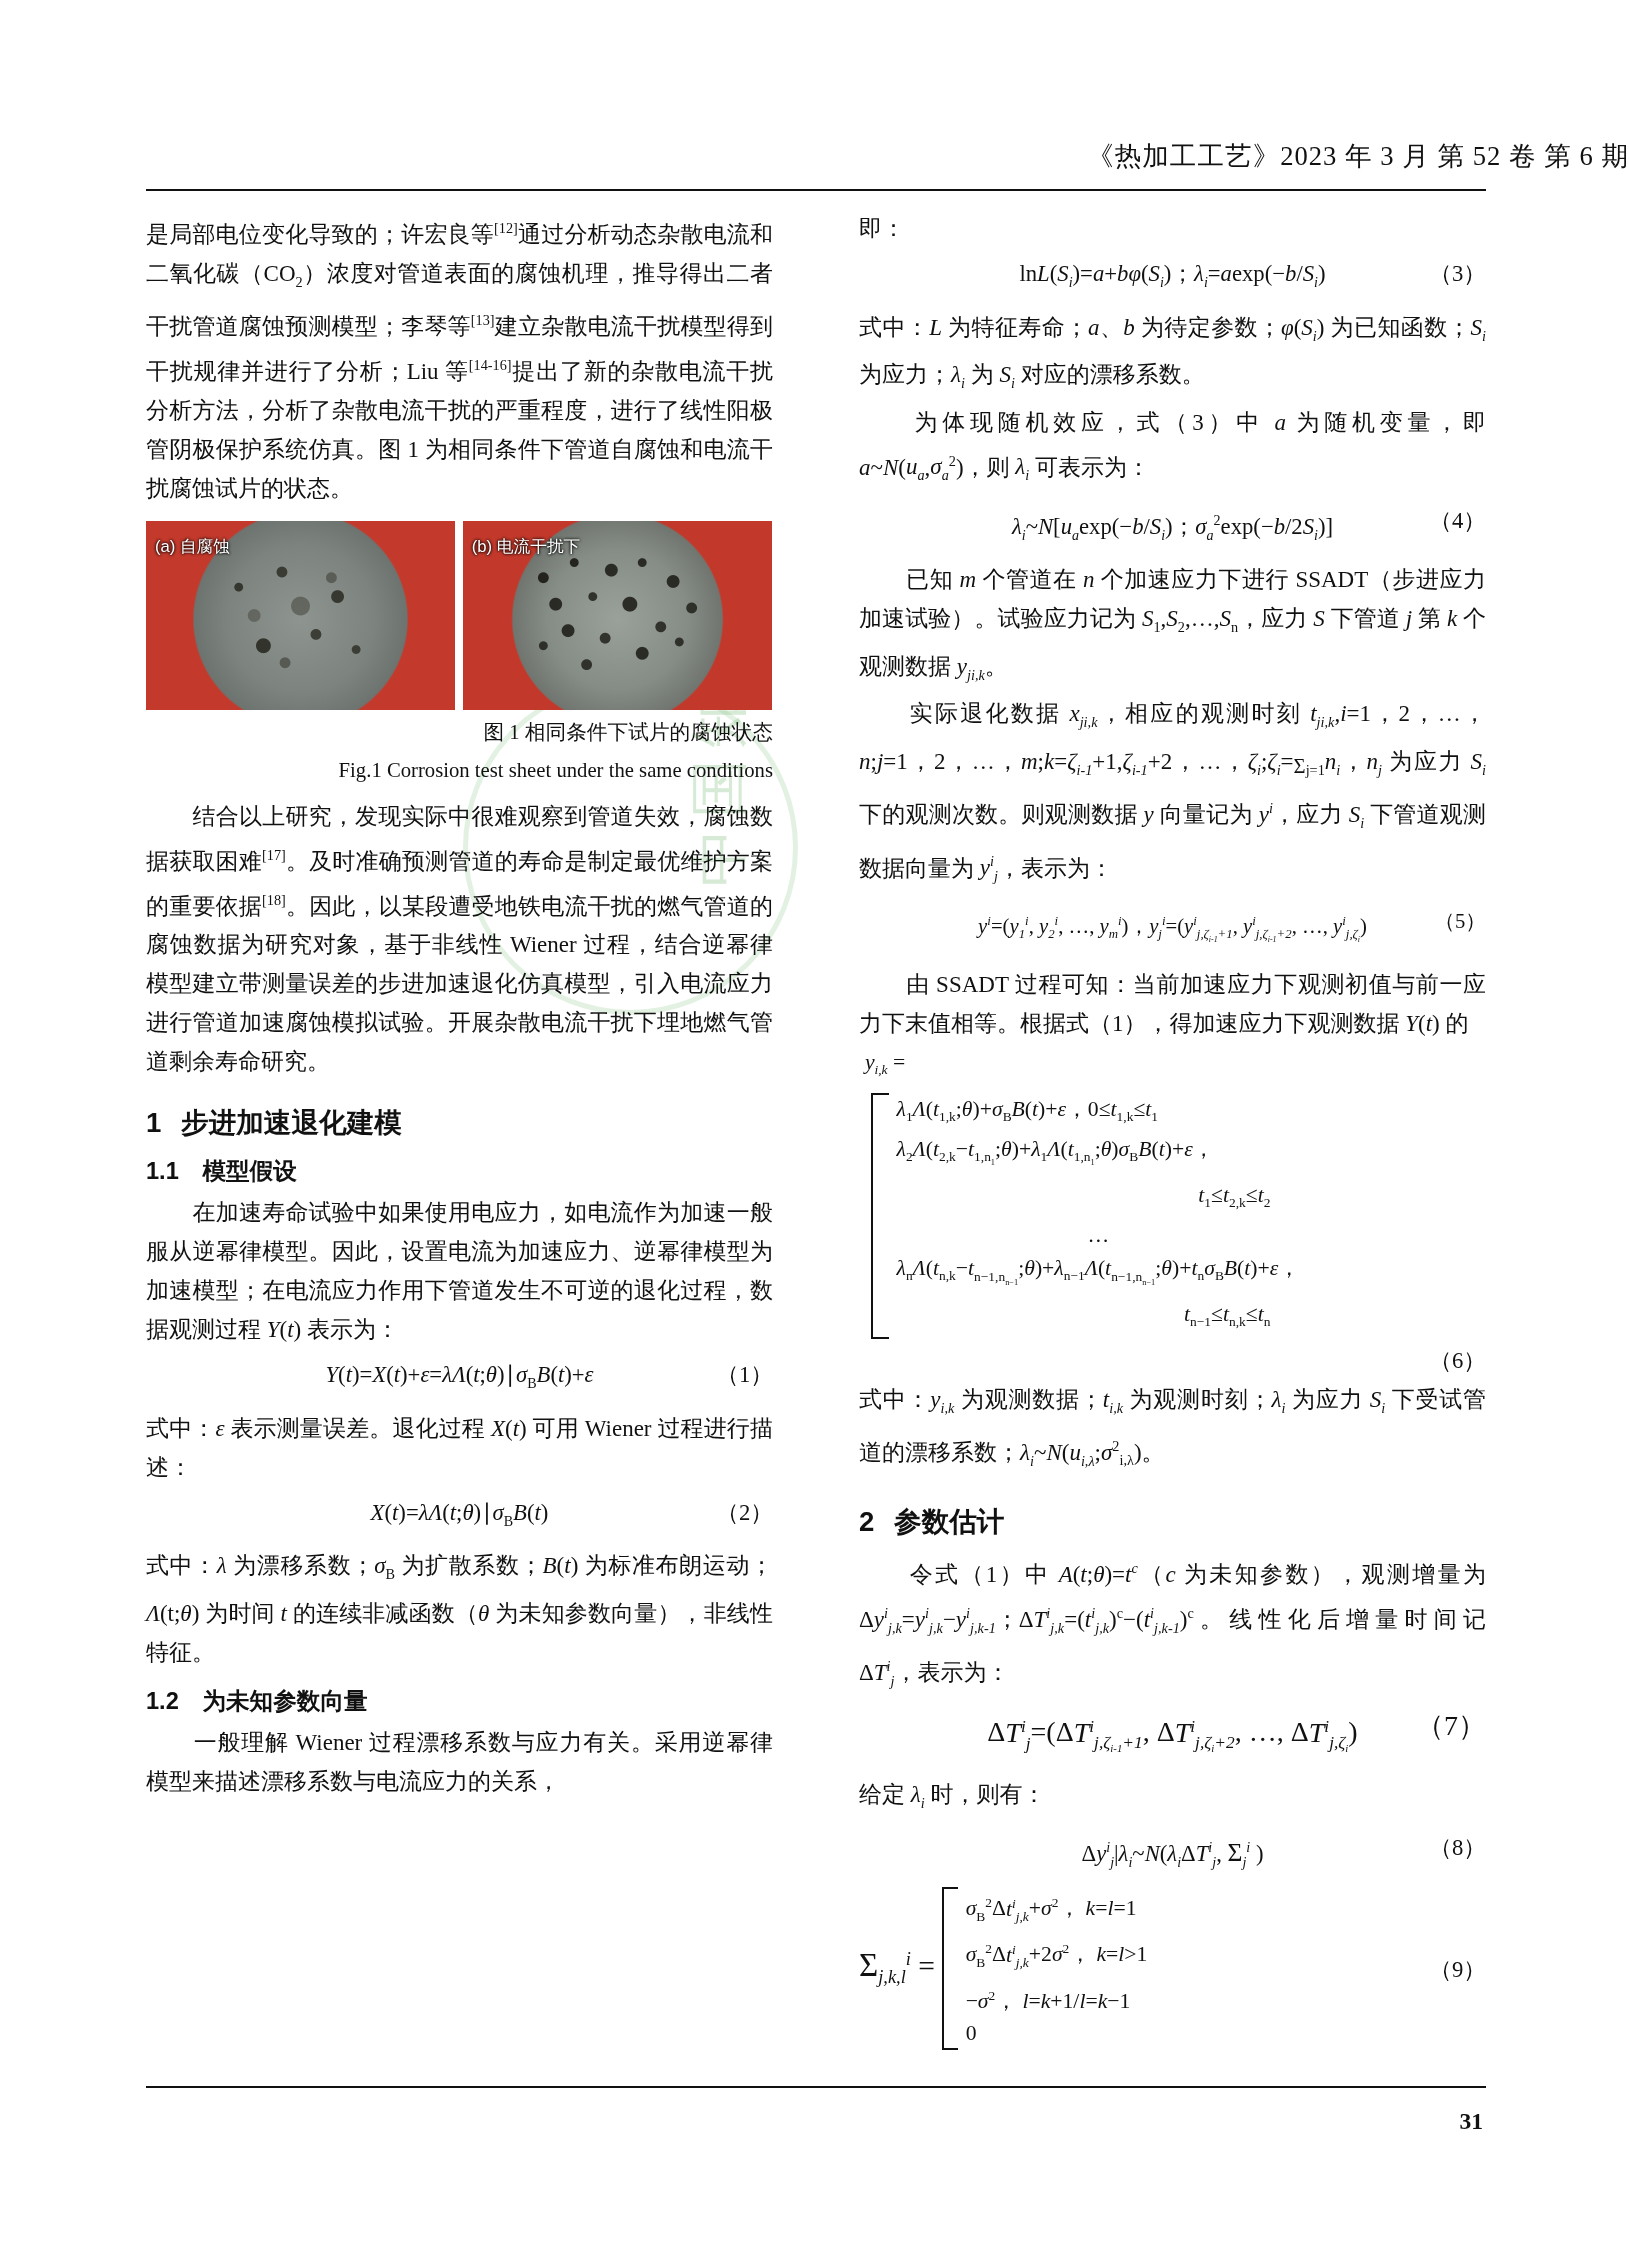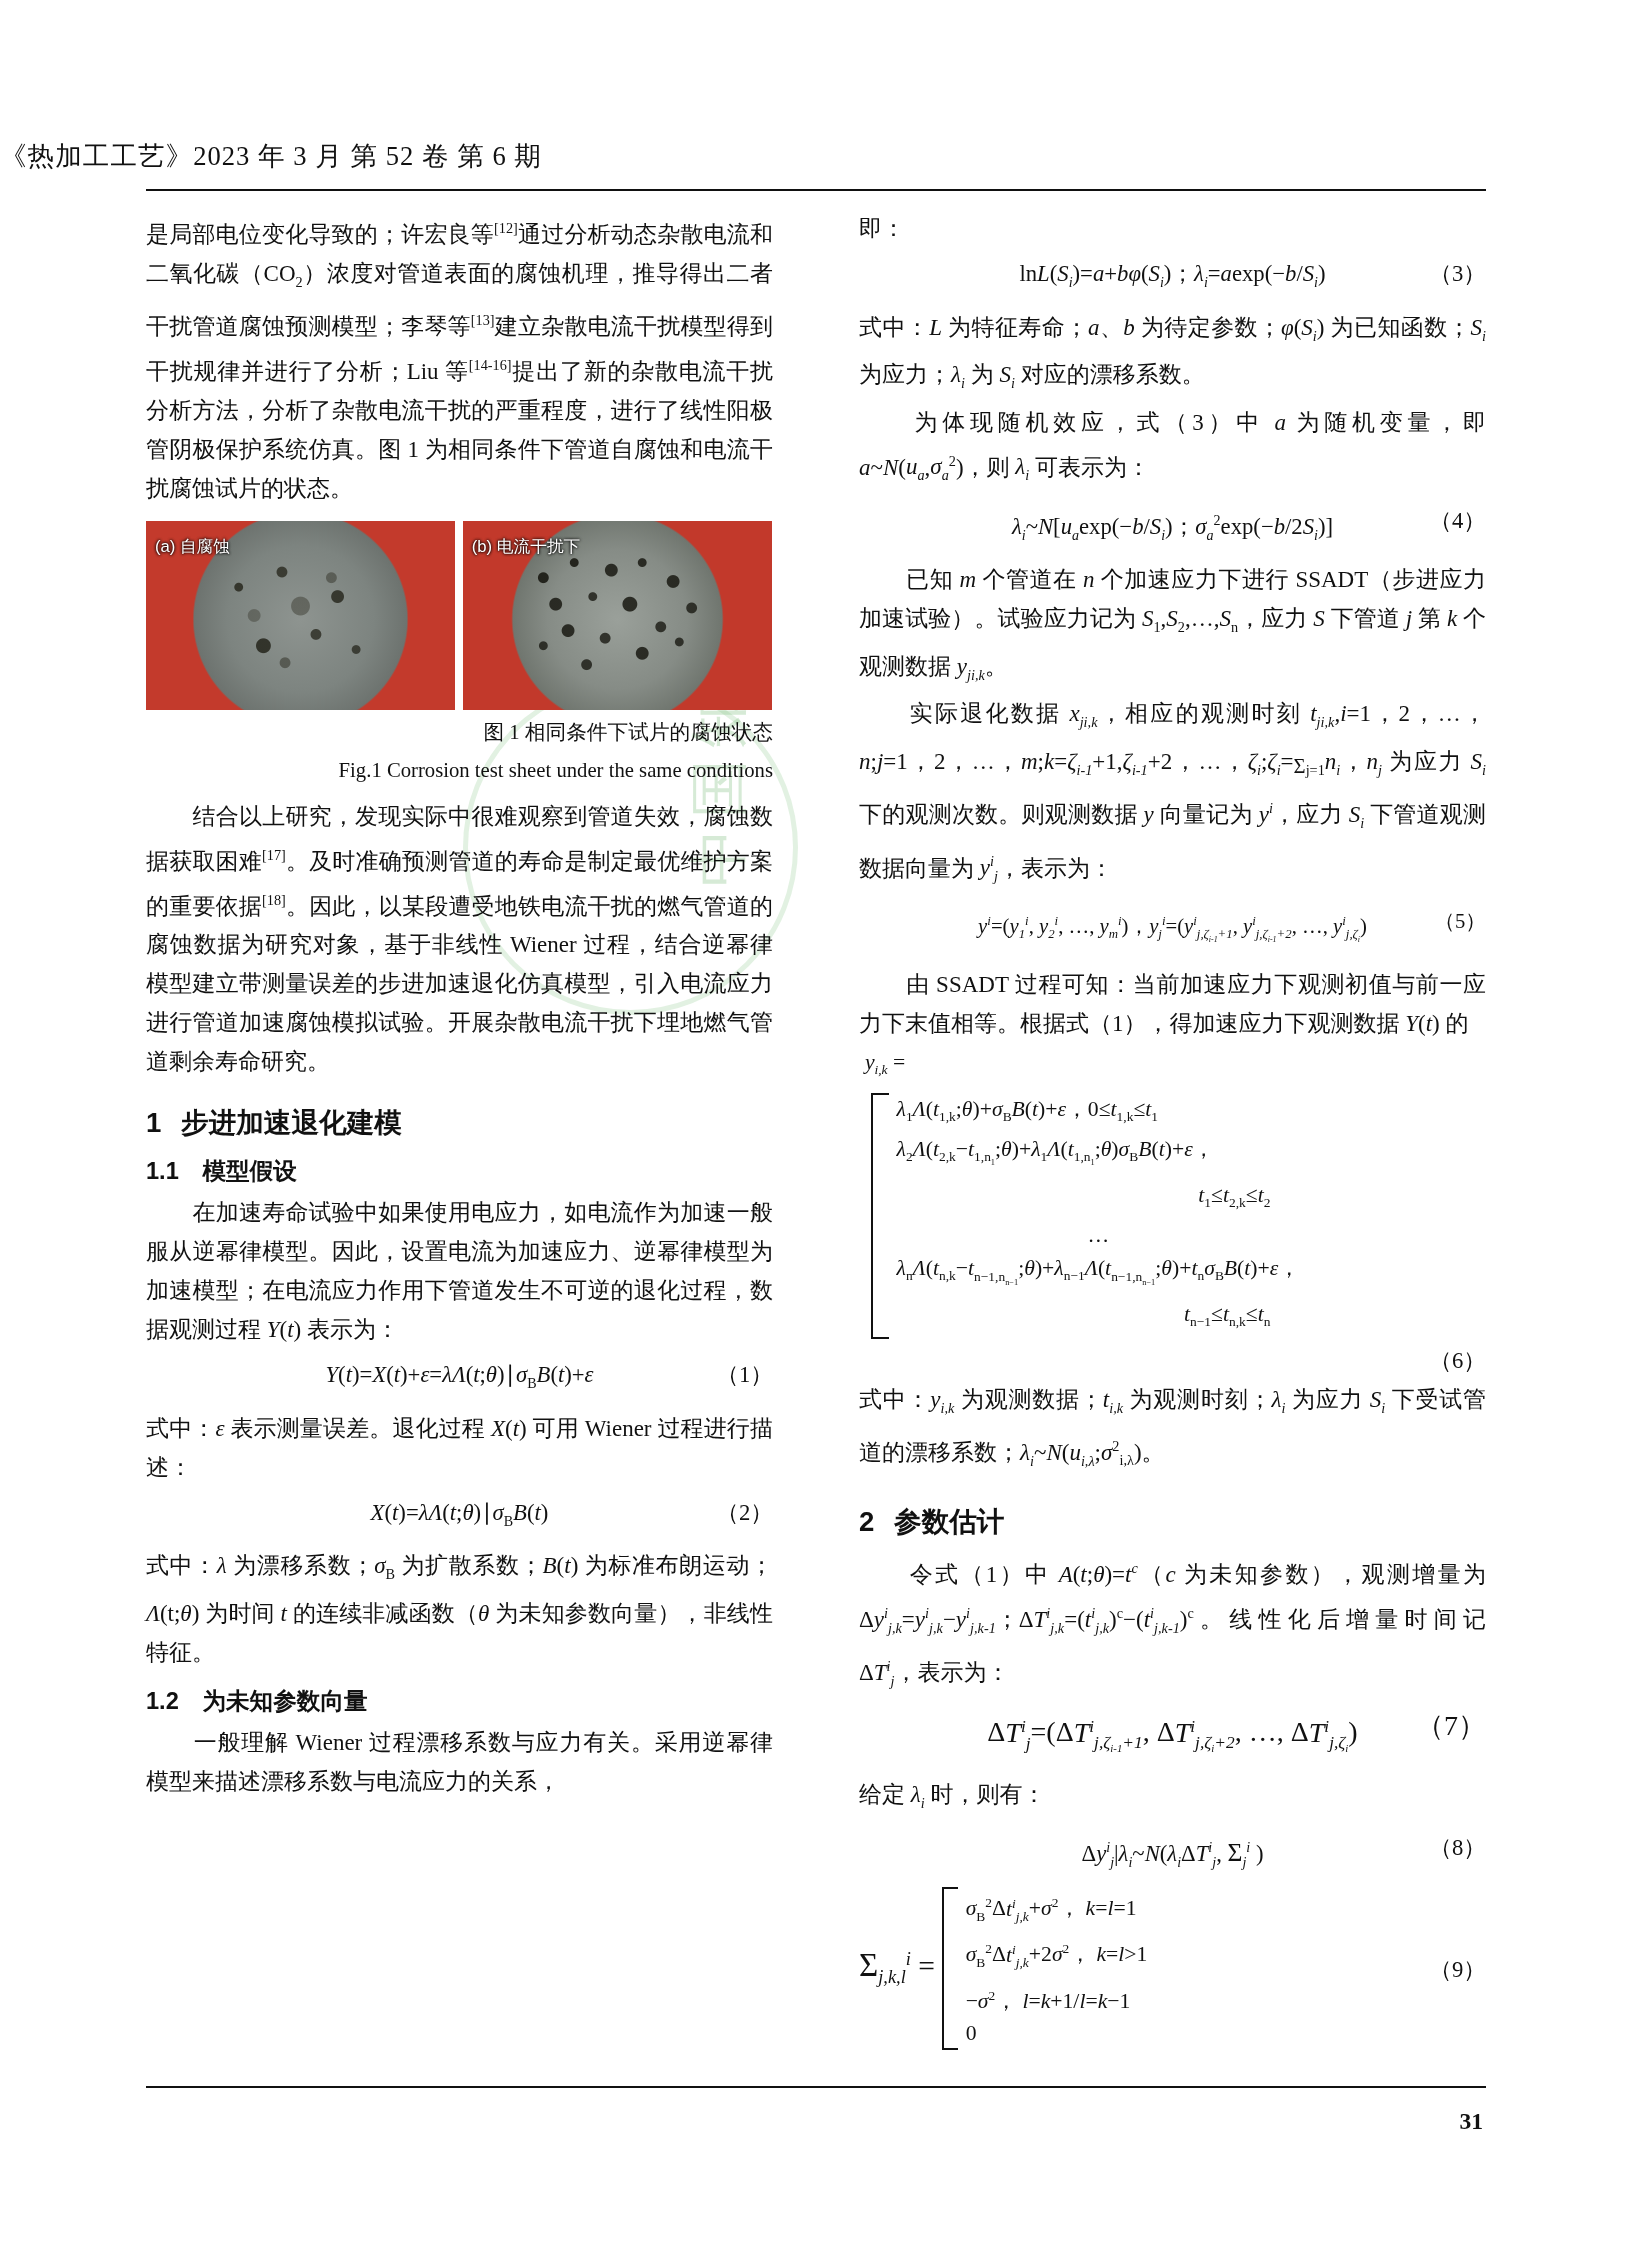--- a/index.html
+++ b/index.html
@@ -12,21 +12,21 @@
     overflow:hidden;
   }
   .page {
     position:absolute;
     left:0; top:0;
     width:1629px; height:2258px;
   }
   .header {
     position:absolute;
     top:138px; left:0; width:1629px;
-    text-align:left;
+    text-align:right;
     font-size:26.6px;
     letter-spacing:1px;
     font-family:"Liberation Serif", serif;
   }
   .rule-top {
     position:absolute;
     left:146px; top:189px;
     width:1340px; height:2px;
     background:#111;
   }

